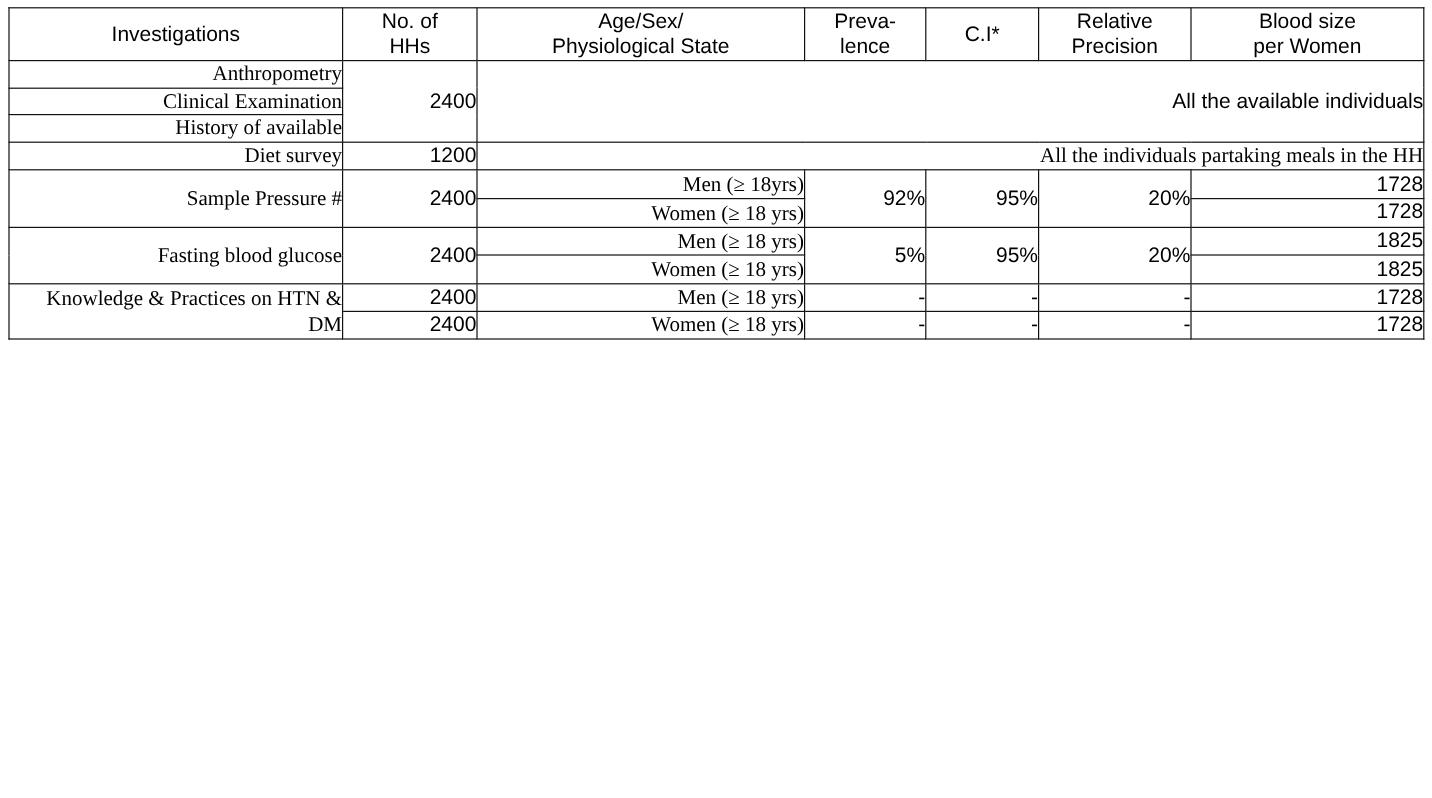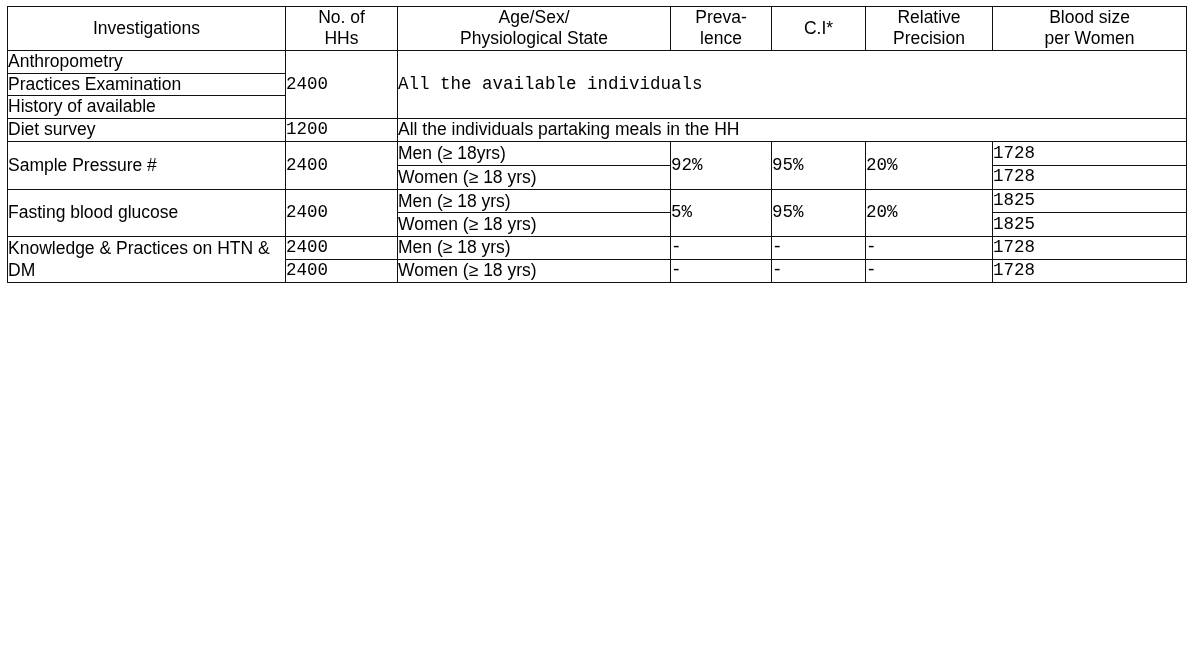--- a/index.html
+++ b/index.html
@@ -34,29 +34,29 @@
     color: #000;
   }
   .hdr {
     font-weight: bold;
     text-align: center;
     font-size: 18px;
     line-height: 1.22;
     padding: 8px 4px 8px 4px;
   }
   .cell-left {
-    text-align: left;
+    text-align: right;
     padding: 9px 6px 9px 12px;
     line-height: 1.25;
+    font-family: Liberation Serif, serif;
   }
   .cell-center {
-    text-align: left;
+    text-align: right;
     padding: 9px 5px;
     line-height: 1.25;
-    font-family: Liberation Mono, monospace;
   }
   .cell-tall {
     line-height: 1.3;
   }
 
   
   col.c1 { width: 278px; }
   col.c2 { width: 112px; }
   col.c3 { width: 273px; }
   col.c4 { width: 101px; }
@@ -108,21 +108,21 @@
         </th>
       </tr>
     </thead>
     <tbody>
       <tr>
         <td class="cell-left">Anthropometry</td>
         <td class="cell-center" rowspan="3">2400</td>
         <td class="cell-center" rowspan="3" colspan="5">All the available individuals</td>
       </tr>
       <tr>
-        <td class="cell-left">Practices Examination</td>
+        <td class="cell-left">Clinical Examination</td>
       </tr>
       <tr>
         <td class="cell-left">History of available</td>
       </tr>
 
       <tr>
         <td class="cell-left">Diet survey</td>
         <td class="cell-center">1200</td>
         <td class="cell-left" colspan="5">All the individuals partaking meals in the HH</td>
       </tr>

